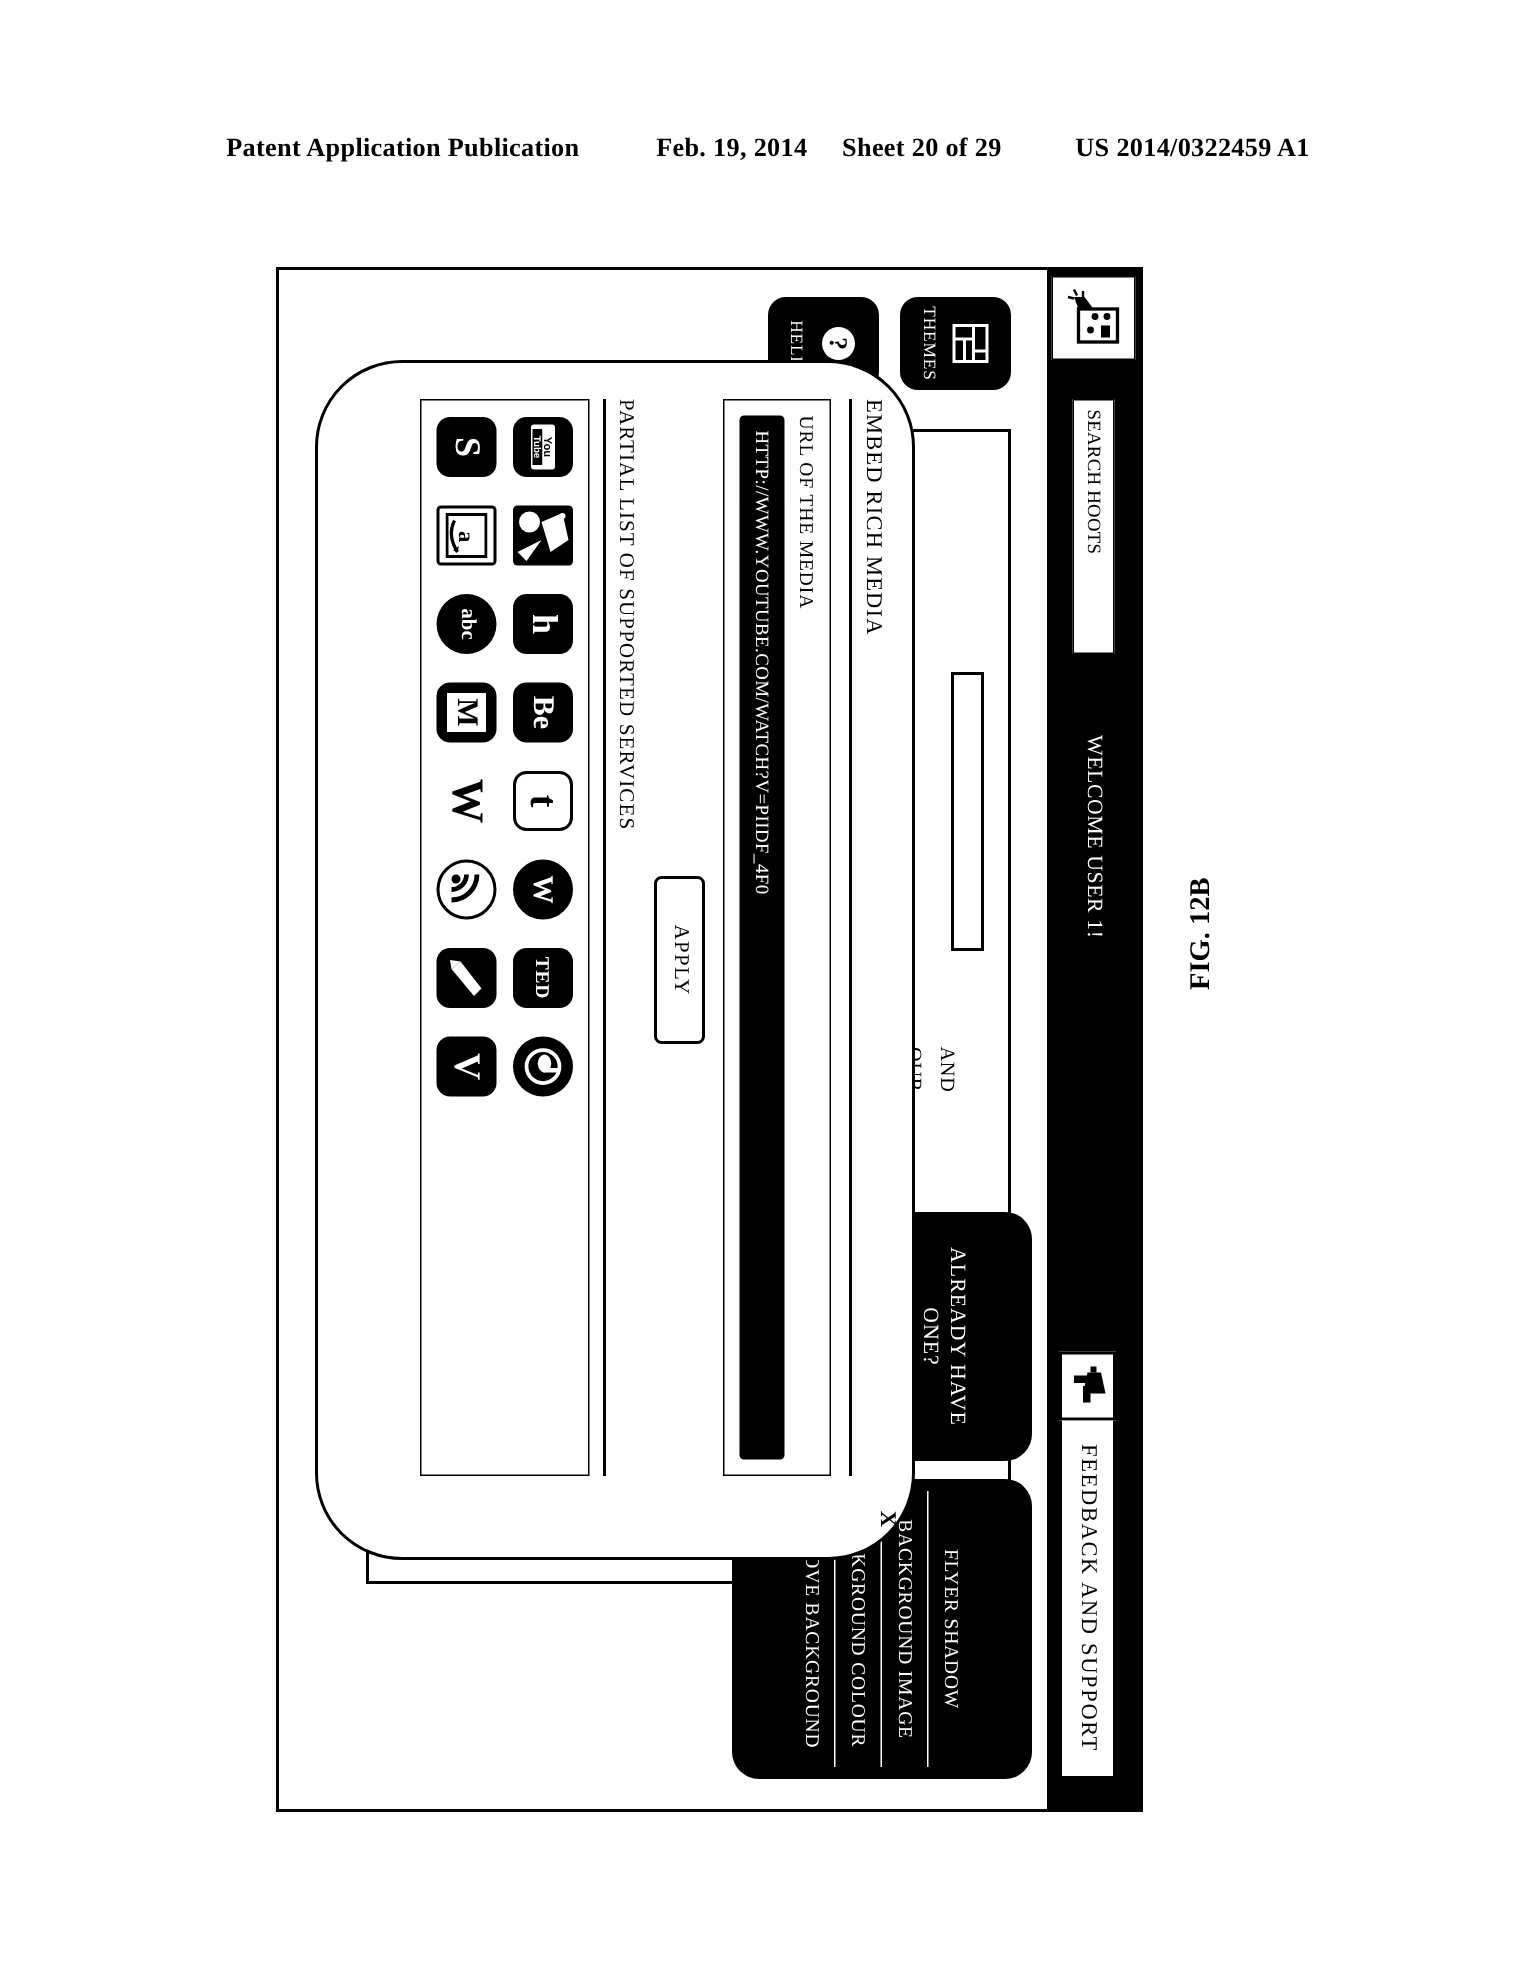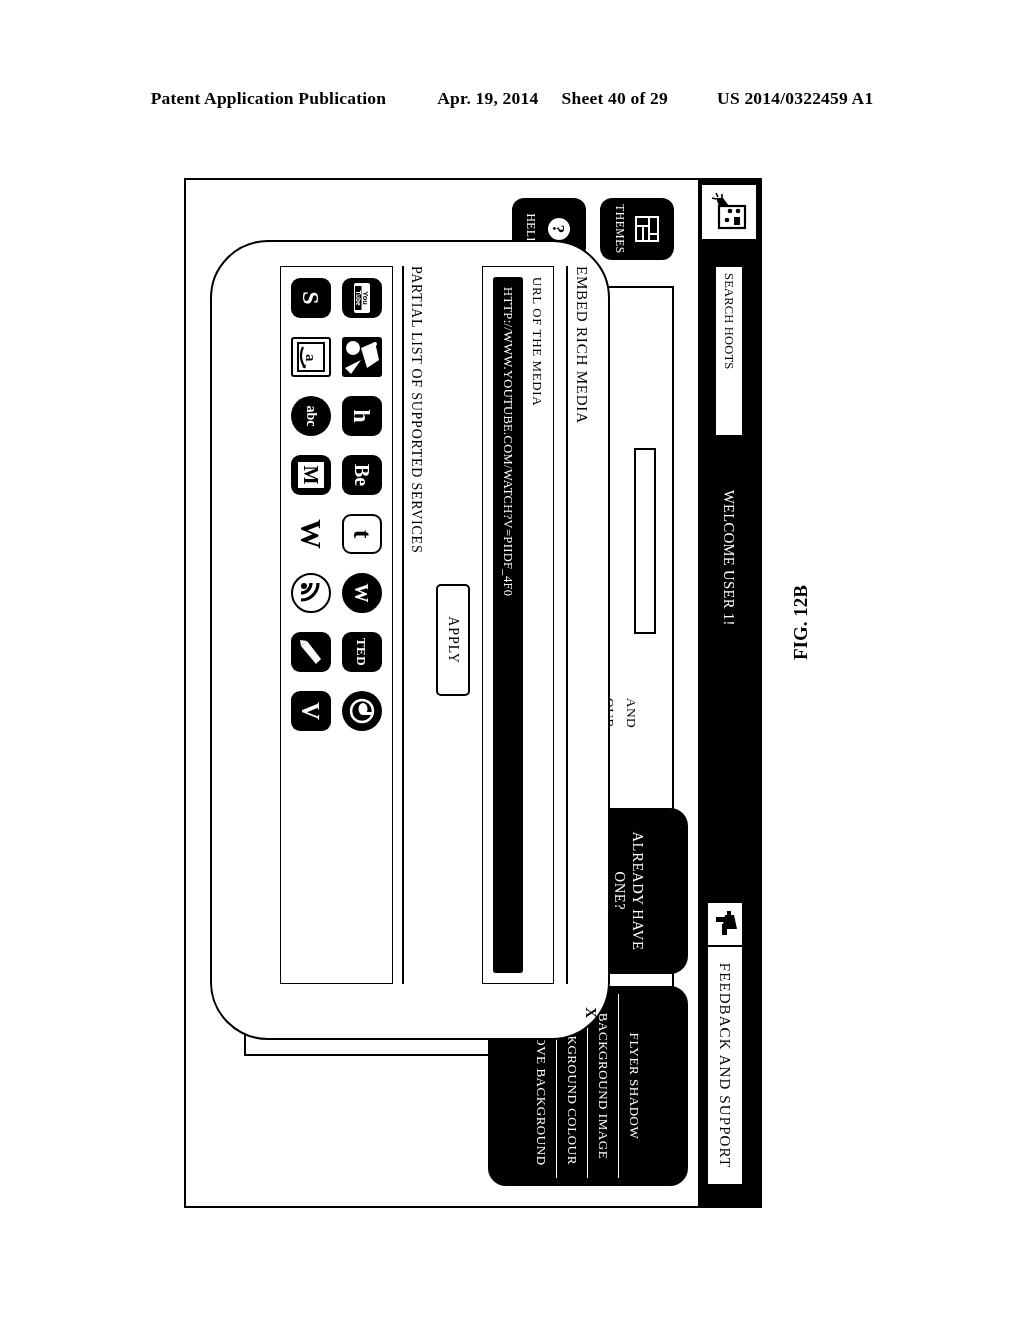--- a/index.html
+++ b/index.html
@@ -407,23 +407,23 @@
          display:flex;align-items:center;justify-content:center; }
   .gl-w { color:#fff; font-family:"Liberation Serif", serif; font-weight:bold; line-height:1; }
   .gl-b { color:#000; font-family:"Liberation Serif", serif; font-weight:bold; line-height:1; }
 </style>
 </head>
 <body>
 
 <div class="patent-header">
   <span class="ph-seg">Patent Application Publication</span>
   <span class="ph-gap1"></span>
-  <span class="ph-seg">Apr. 19, 2014</span>
+  <span class="ph-seg">Feb. 19, 2014</span>
   <span class="ph-gap2"></span>
-  <span class="ph-seg">Sheet 40 of 29</span>
+  <span class="ph-seg">Sheet 20 of 29</span>
   <span class="ph-gap3"></span>
   <span class="ph-seg">US 2014/0322459 A1</span>
 </div>
 
 <div class="fig-label">FIG. 12B</div>
 
 <div id="rot-wrap">
 <div class="app-window">
 
   <div class="topbar">

